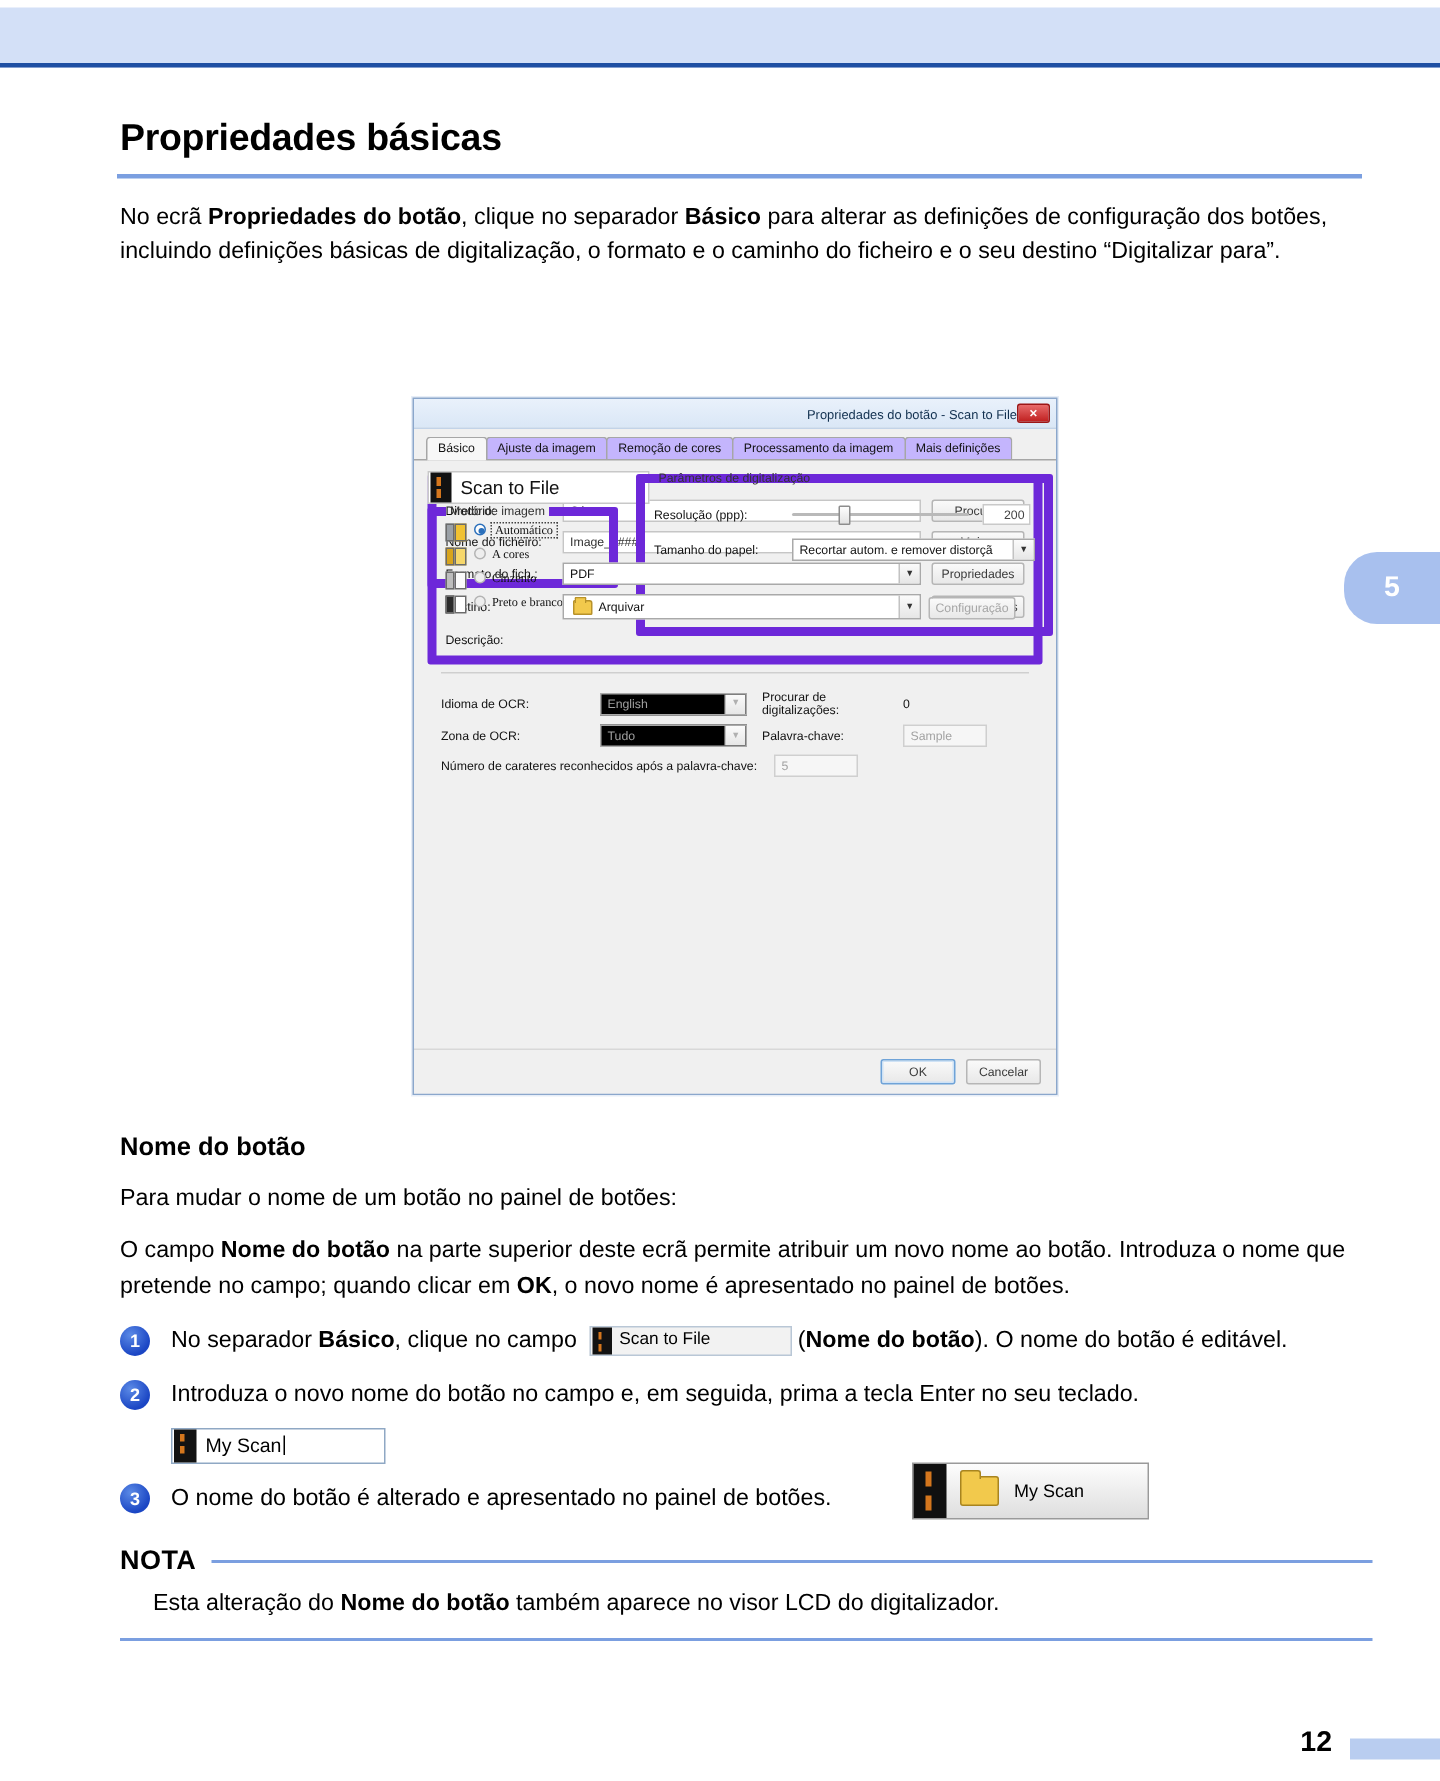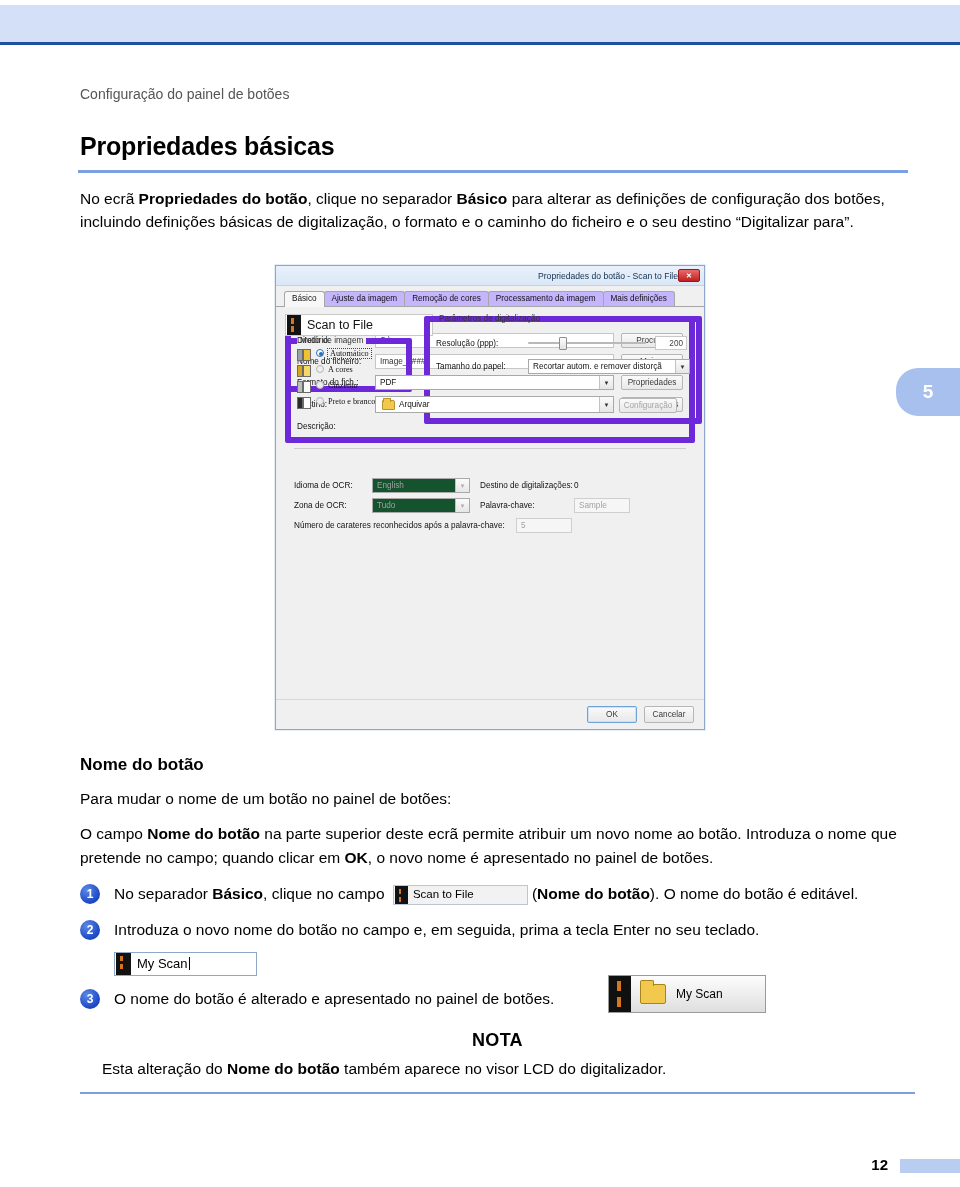--- a/index.html
+++ b/index.html
@@ -184,21 +184,21 @@
     display:flex; align-items:center; font-size:8.2px;
     padding-left:4px; position:relative; overflow:hidden;
   }
   .combo .arrow{
     position:absolute; right:0; top:0; width:14px; height:100%;
     background:linear-gradient(#fbfbfb,#e6e6e6);
     border-left:1px solid #c2c2c2;
     display:flex; align-items:center; justify-content:center;
     font-size:6px; color:#333;
   }
-  .combo.dis{ background:#14532d; color:#a0a0a0; }
+  .combo.dis{ background:#000000; color:#a0a0a0;margin-left:28px; }
   .combo.dis .arrow{ color:#b0b0b0; }
 
   .chk{
     width:9px; height:9px; border:1px solid #b5b5b5;
     background:#f4f4f4; margin-right:4px; flex:0 0 auto;
   }
   .btn{
     border:1px solid #b6b6b6; border-radius:2px;
     background:linear-gradient(#fafafa,#e8e8e8);
     font-size:8.2px; height:15px; line-height:13px;
@@ -230,21 +230,21 @@
     font-size:8.2px; padding:3px 12px 0 4px; color:#333; position:relative;
   }
   .scroll{
     position:absolute; right:0; top:0; width:11px; height:100%;
     background:#fbfbfb; border-left:1px solid #dcdcdc;
     display:flex; flex-direction:column; justify-content:space-between;
     align-items:center; font-size:6px; color:#888; padding:1px 0;
   }
 
   
-  .ocr{ margin:5px 9px 0 9px; border-top:1px solid #cfcfcf; padding-top:24px; }
+  .ocr{ margin:5px 9px 0 9px; border-top:1px solid #cfcfcf; padding-top:6px; }
   .orow{ display:flex; align-items:center; margin-top:5px; }
   .orow .lab{ width:78px; font-size:8.2px; }
   .orow .lab2{ width:104px; font-size:8.2px; padding-left:10px; }
   .orow .combo{ width:98px; }
   .orow .small{
     width:56px; height:15px; border:1px solid #cfcfcf; background:#f6f6f6;
     font-size:8.2px; line-height:13px; padding-left:4px; color:#a3a3a3;
   }
   .orow .plain{ font-size:8.2px; }
 
@@ -320,48 +320,47 @@
     position:relative;
   }
   .panel-btn .bigfolder::before{
     content:""; position:absolute; left:-1px; top:-5px; width:12px; height:5px;
     background:#f2c94c; border:1px solid #a8841f; border-bottom:none;
     border-radius:2px 2px 0 0;
   }
   .panel-btn .pl{ font-size:12px; margin-left:10px; }
 
   .note{ margin:20px 0 0 80px; width:835px; }
-  .note-head{ display:flex; align-items:center;flex-direction:column; }
+  .note-head{ display:flex; align-items:center; }
   .note-head .nt{ font-size:18px; font-weight:bold; letter-spacing:0.3px; }
   .note-head .nrule{ flex:1; height:2px; background:#7b9fe0; margin-left:10px; }
   .note-body{ margin:9px 0 0 22px; font-size:15.5px; }
   .note-body b{ font-weight:bold; }
   .note-rule-bottom{ margin:14px 0 0 80px; width:835px; height:2px; background:#7b9fe0; }
 
   .pagenum{
     position:absolute; right:72px; bottom:14px;
-    font-size:15px; font-weight:bold;
+    font-size:19px; font-weight:bold;
   }
   .pagebar{
     position:absolute; right:0; bottom:14px;
     width:60px; height:14px; background:#b9cdf0;
   }
 </style>
 </head>
 <body>
 
 <div class="topband"></div>
 
 <div class="side-tab">
   <span>5</span>
 </div>
 
 <div class="page">
 
-  <div class="breadcrumb">Configuração do painel de botões</div>
 
   <h1 class="title">Propriedades básicas</h1>
   <div class="title-rule"></div>
 
   <p class="intro">
     <span>No ecrã </span><b>Propriedades do botão</b><span>, clique no separador </span><b>Básico</b><span> para alterar as definições de configuração dos botões, incluindo definições básicas de digitalização, o formato e o caminho do ficheiro e o seu destino “Digitalizar para”.</span>
   </p>
 </div>
 
 <div class="dialog">
@@ -504,21 +503,21 @@
       </div>
     </fieldset>
 
     <div class="ocr">
       <div class="orow">
         <span class="lab">Idioma de OCR:</span>
         <span class="combo dis">
           <span>English</span>
           <span class="arrow">▼</span>
         </span>
-        <span class="lab2">Destino de digitalizações:</span>
+        <span class="lab2">Procurar de digitalizações:</span>
         <span class="plain">0</span>
       </div>
 
       <div class="orow">
         <span class="lab">Zona de OCR:</span>
         <span class="combo dis">
           <span>Tudo</span>
           <span class="arrow">▼</span>
         </span>
         <span class="lab2">Palavra-chave:</span>

